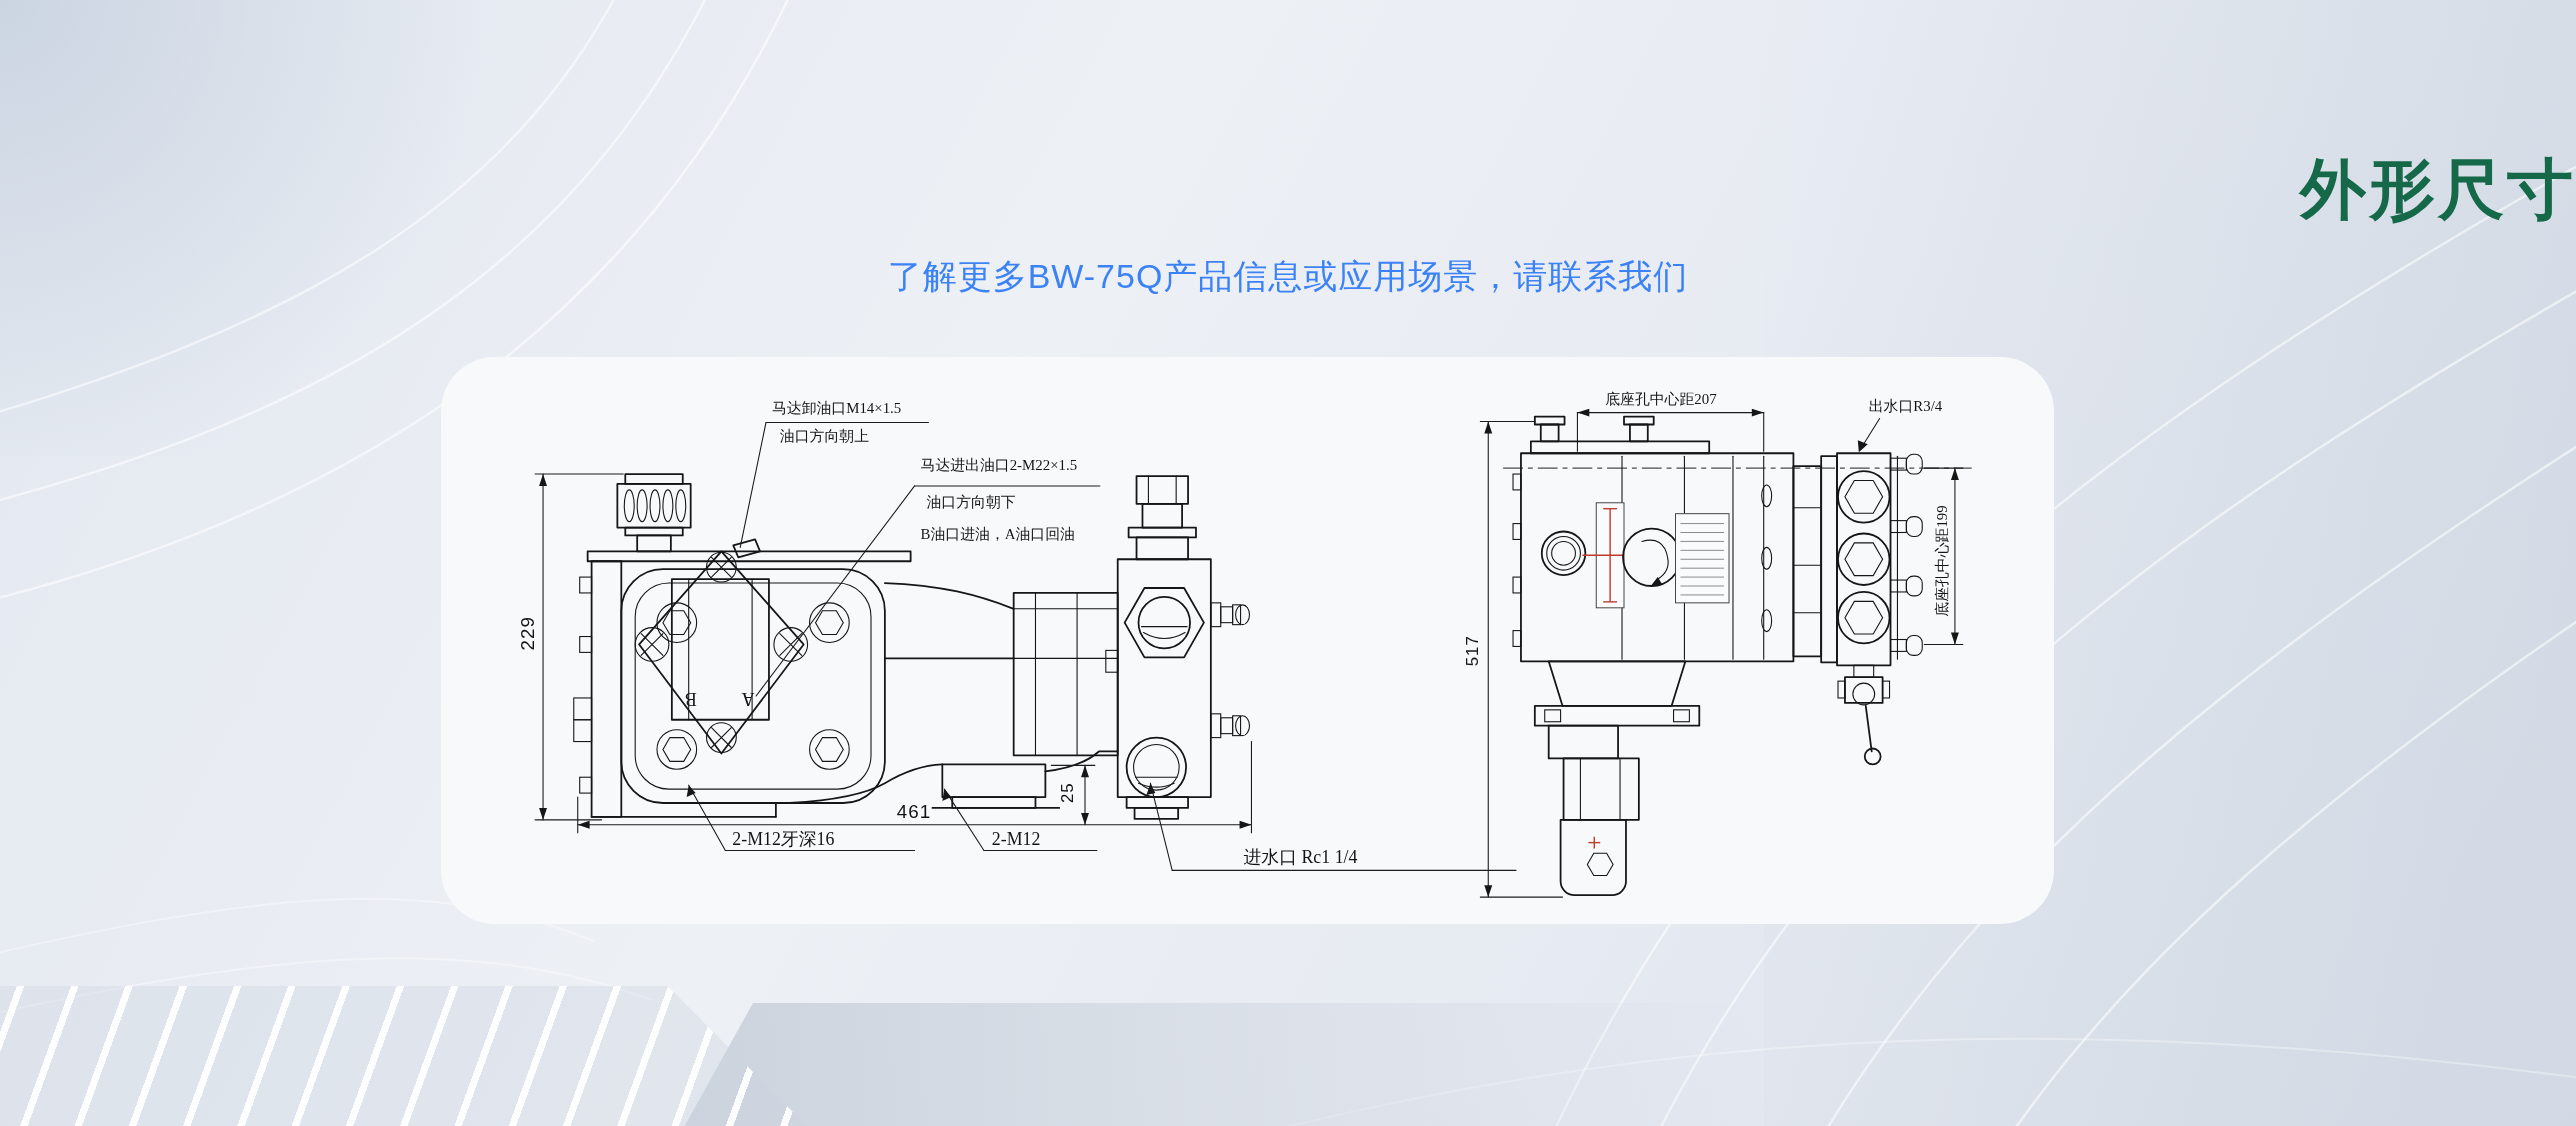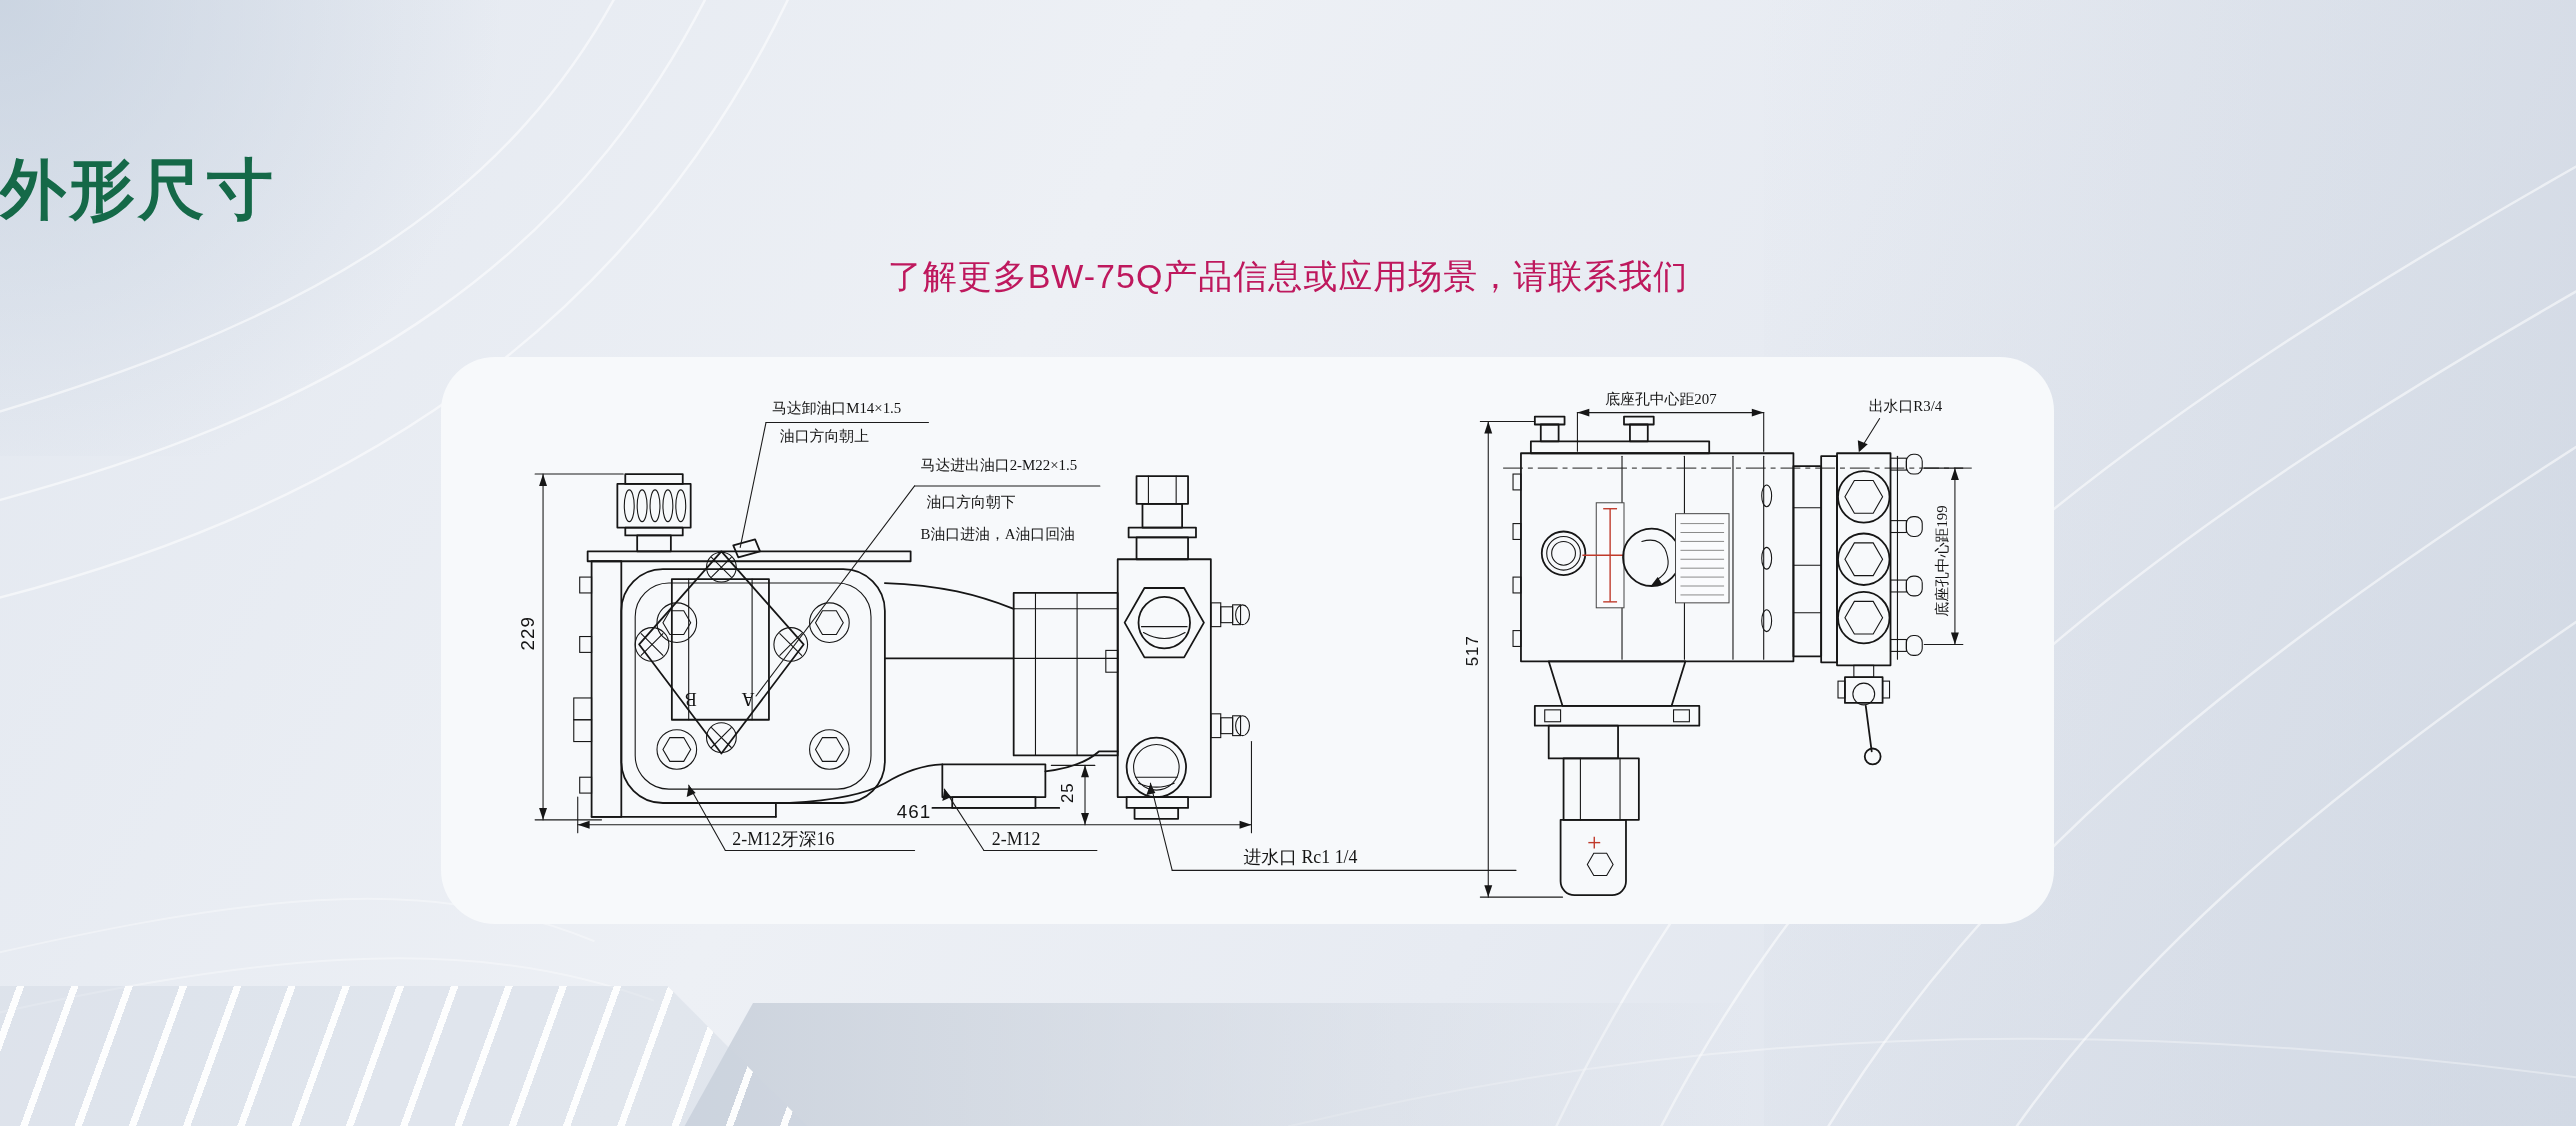--- a/index.html
+++ b/index.html
@@ -14,26 +14,26 @@
   .right-shade{position:absolute;right:0;top:0;width:812px;height:100%;
     background:linear-gradient(100deg,rgba(203,211,223,0) 0%,rgba(203,211,223,.5) 90%);}
   .bottom-shade{position:absolute;left:684px;bottom:0;width:1338px;height:124px;
     background:linear-gradient(to right,#ccd3dd 0%,rgba(204,211,221,0) 80%);
     clip-path:polygon(69px 0,100% 0,100% 100%,0 100%);}
   .stripes{position:absolute;left:-30px;bottom:-8px;width:872px;height:149px;
     background-color:rgba(203,211,223,.35);
     background-image:repeating-linear-gradient(110deg,rgba(255,255,255,0) 0 44px,rgba(255,255,255,.95) 44px 51px);
     clip-path:polygon(0 0,80% 0,97% 100%,0 100%);}
   .page-title{
-    position:absolute;top:145px;left:0;width:100%;text-align:left;
+    position:absolute;top:145px;left:0;width:100%;text-align:right;
     font-size:66px;font-weight:700;color:#156948;letter-spacing:3px;
   }
   .page-subtitle{
     position:absolute;top:254px;left:0;width:100%;text-align:center;
-    font-size:34px;color:#be185d;letter-spacing:1px;
+    font-size:34px;color:#3b82f6;letter-spacing:1px;
   }
   .dim-card{
     position:absolute;left:441px;top:357px;width:1613px;height:567px;
     background:#f7f9fb;border-radius:54px;
   }
   .dim-card svg{display:block;width:100%;height:100%;}
   
   .o{stroke:#161616;stroke-width:1.8;fill:none;stroke-linejoin:round;stroke-linecap:round;}
   .t{stroke:#161616;stroke-width:1.1;fill:none;stroke-linecap:round;}
   .d{stroke:#1c1c1c;stroke-width:1.1;fill:none;stroke-linecap:round;}

